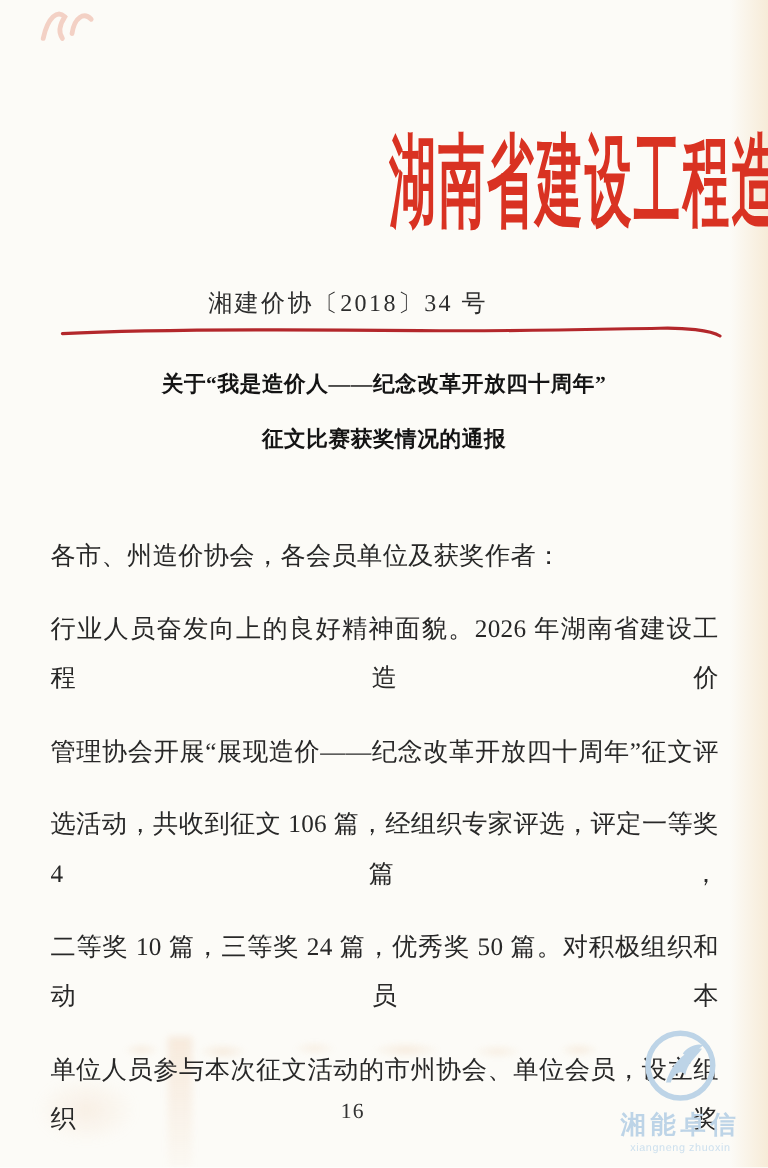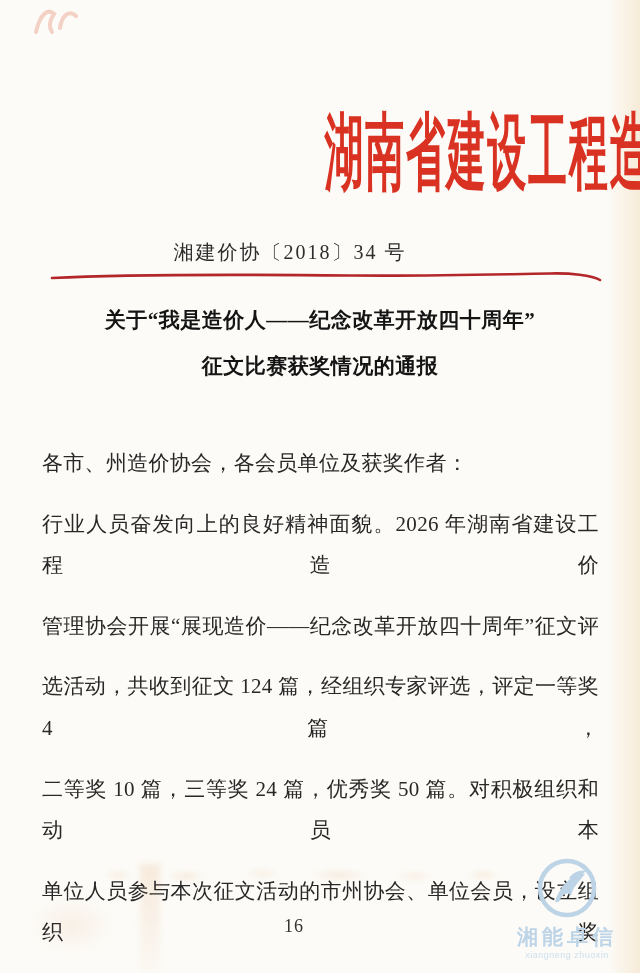--- a/index.html
+++ b/index.html
@@ -43,21 +43,21 @@
   }
   .doc-number{
     position:absolute;top:239px;left:0;width:580px;text-align:center;
     font-size:20px;letter-spacing:2px;color:#2d2d2d;
   }
   .red-line{
     position:absolute;top:268px;left:50px;
   }
   .doc-title{
     position:absolute;top:297px;left:0;width:640px;text-align:center;
-    font-weight:bold;color:#141414;font-size:21px;line-height:46px;letter-spacing:.5px;
+    font-weight:bold;color:#141414;font-size:18px;line-height:46px;letter-spacing:.5px;
   }
   .body-text{
     position:absolute;top:424px;left:42px;width:557px;
     font-size:21px;line-height:41.6px;color:#282828;letter-spacing:.3px;
   }
   .bline{text-align:justify;text-align-last:justify;overflow:hidden;white-space:normal;margin-top:19px;}
   .bline.no-stretch{text-align-last:left;}
   .bline.indent{text-indent:2em;}
   
   .bleed-band{
@@ -114,21 +114,21 @@
 
   <div class="doc-title">
     <div>关于“我是造价人——纪念改革开放四十周年”</div>
     <div>征文比赛获奖情况的通报</div>
   </div>
 
   <div class="body-text">
     <div class="bline no-stretch">各市、州造价协会，各会员单位及获奖作者：</div>
     <div class="bline">行业人员奋发向上的良好精神面貌。2026 年湖南省建设工程造价</div>
     <div class="bline">管理协会开展“展现造价——纪念改革开放四十周年”征文评</div>
-    <div class="bline">选活动，共收到征文 124 篇，经组织专家评选，评定一等奖 4 篇，</div>
+    <div class="bline">选活动，共收到征文 106 篇，经组织专家评选，评定一等奖 4 篇，</div>
     <div class="bline">二等奖 10 篇，三等奖 24 篇，优秀奖 50 篇。对积极组织和动员本</div>
     <div class="bline">单位人员参与本次征文活动的市州协会、单位会员，设立组织奖</div>
     <div class="bline">13 个，现将获奖名单予以公布。获奖作品将由湖南省建设工程造</div>
 
   </div>
 
   <div class="bleed-band"></div>
 
   <div class="page-number">16</div>
 

